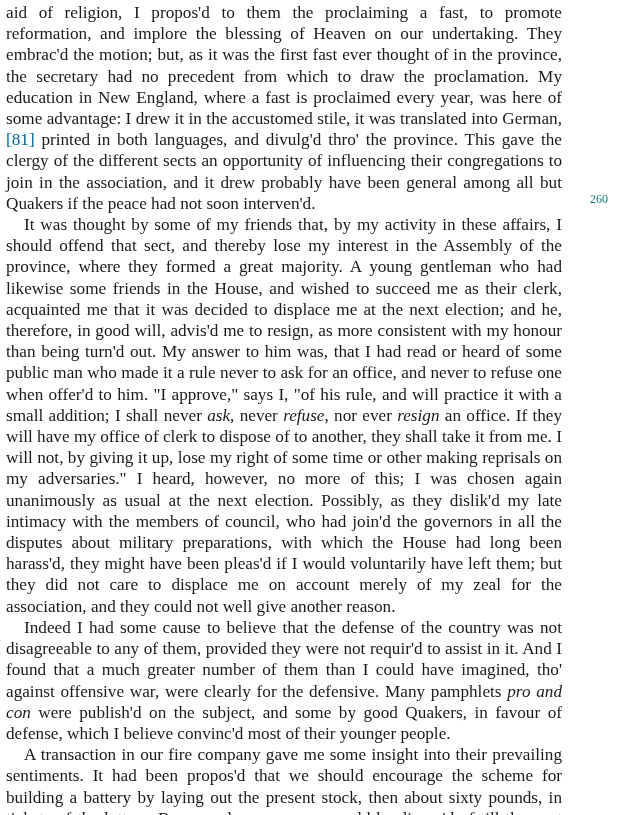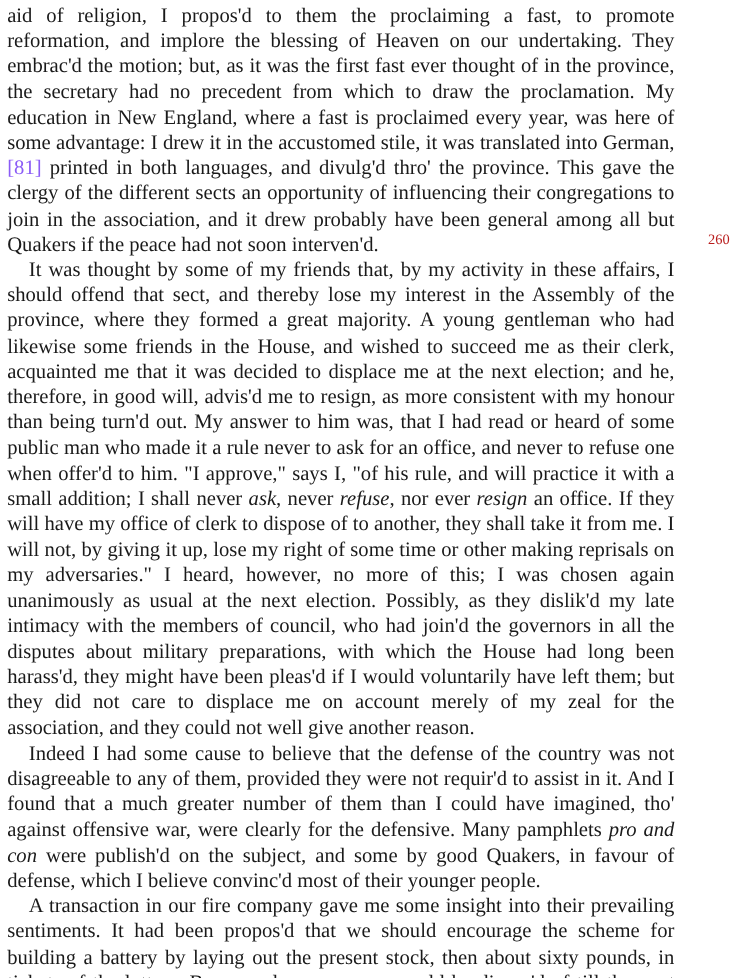--- a/index.html
+++ b/index.html
@@ -29,29 +29,29 @@
       text-indent: 0;
       hyphens: none;
     }
     .para.indent {
       text-indent: 18px;
     }
     .para.first {
       text-indent: 0;
     }
     .footnote-link {
-      color: #8b5cf6;
+      color: #0369a1;
       cursor: pointer;
     }
     .page-number {
       position: absolute;
       left: 590px;
       top: 192px;
       font-size: 12px;
-      color: #b91c1c;
+      color: #0f766e;
       font-family: "Liberation Serif", "DejaVu Serif", serif;
     }
     em { font-style: italic; }
   </style>
 </head>
 <body>
 
 <div class="page">
   <p class="para first"><span>aid of religion, I propos'd to them the proclaiming a fast, to promote reformation, and implore the blessing of Heaven on our undertaking. They embrac'd the motion; but, as it was the first fast ever thought of in the province, the secretary had no precedent from which to draw the proclamation. My education in New England, where a fast is proclaimed every year, was here of some advantage: I drew it in the accustomed stile, it was translated into German,</span>
 <a class="footnote-link">[81]</a><span> printed in both languages, and divulg'd thro' the province. This gave the clergy of the different sects an opportunity of influencing their congregations to join in the association, and it drew probably have been general among all but Quakers if the peace had not soon interven'd.</span></p>

